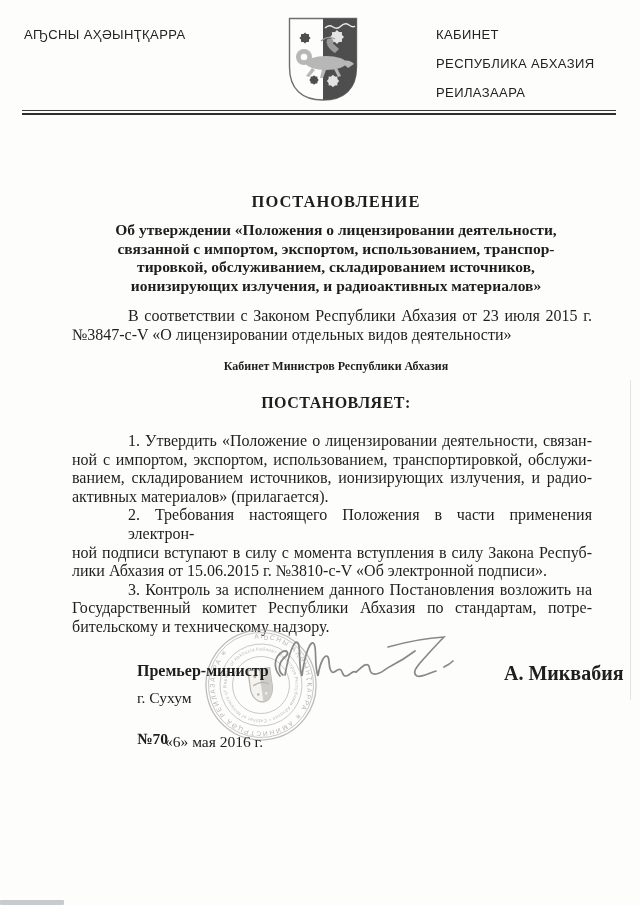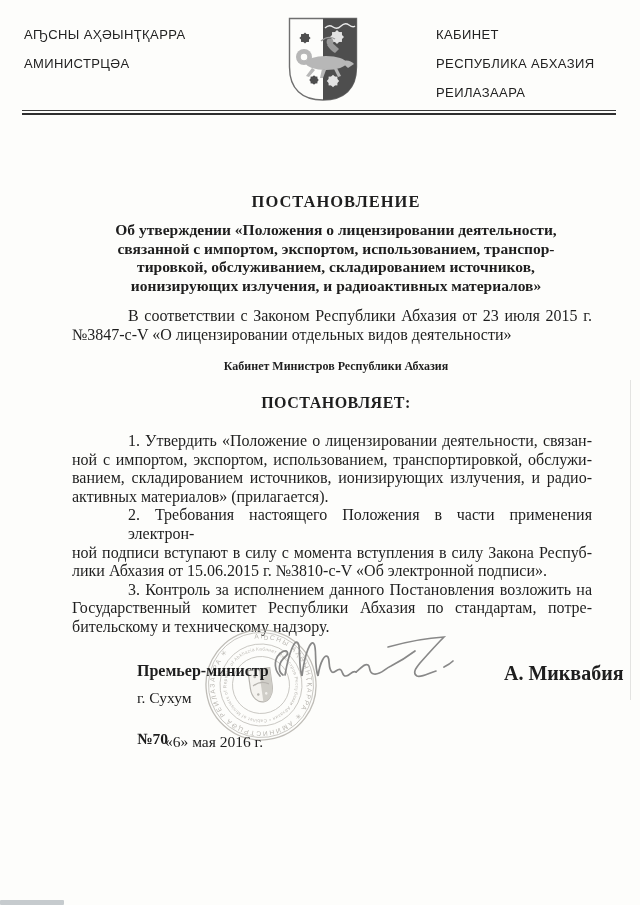--- a/index.html
+++ b/index.html
@@ -46,21 +46,20 @@
   .scan-line{position:absolute;left:630px;top:380px;width:1px;height:320px;
     background:#e3e3e1;}
 </style>
 </head>
 <body>
 
 <div class="page">
 
   <div class="lh-col lh-left">
     <div>АҦСНЫ АҲӘЫНҬҚАРРА</div>
-    <div>АМИНИСТРЦӘА</div>
   </div>
 
   <div class="emblem">
     <svg viewBox="0 0 70 85" width="70" height="85">
       <defs>
         <g id="star8">
           <rect x="-5.5" y="-5.5" width="11" height="11"></rect>
           <rect x="-5.5" y="-5.5" width="11" height="11" transform="rotate(45)"></rect>
         </g>
       </defs>

